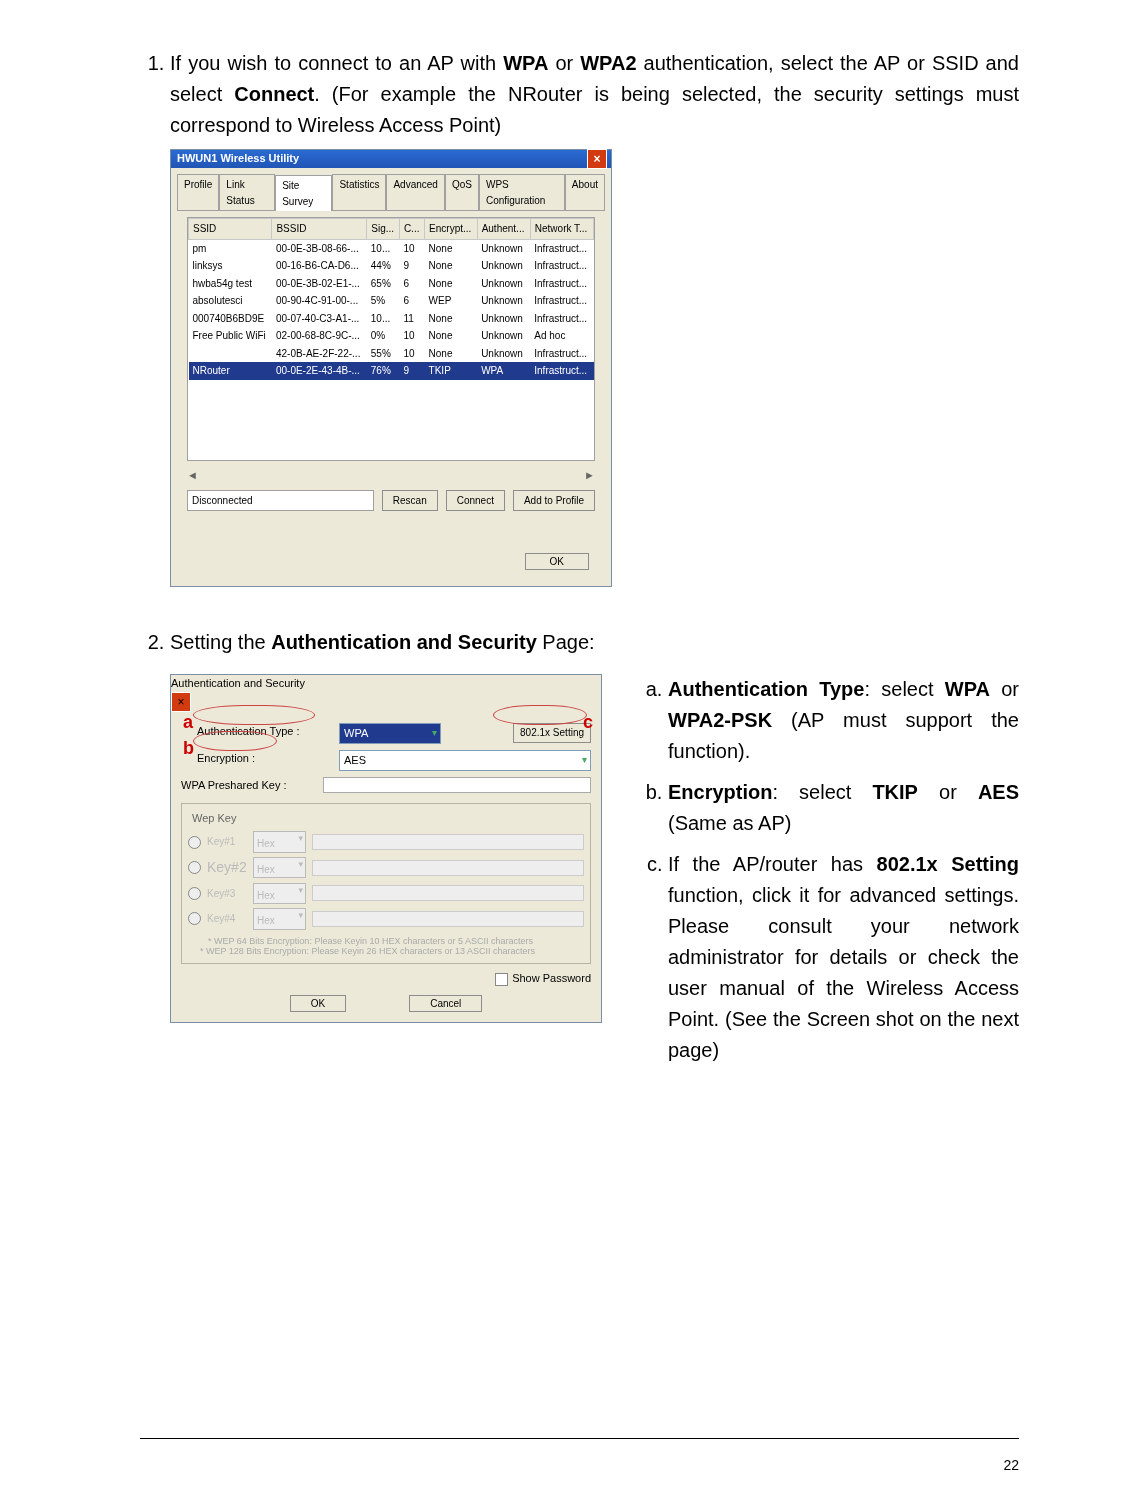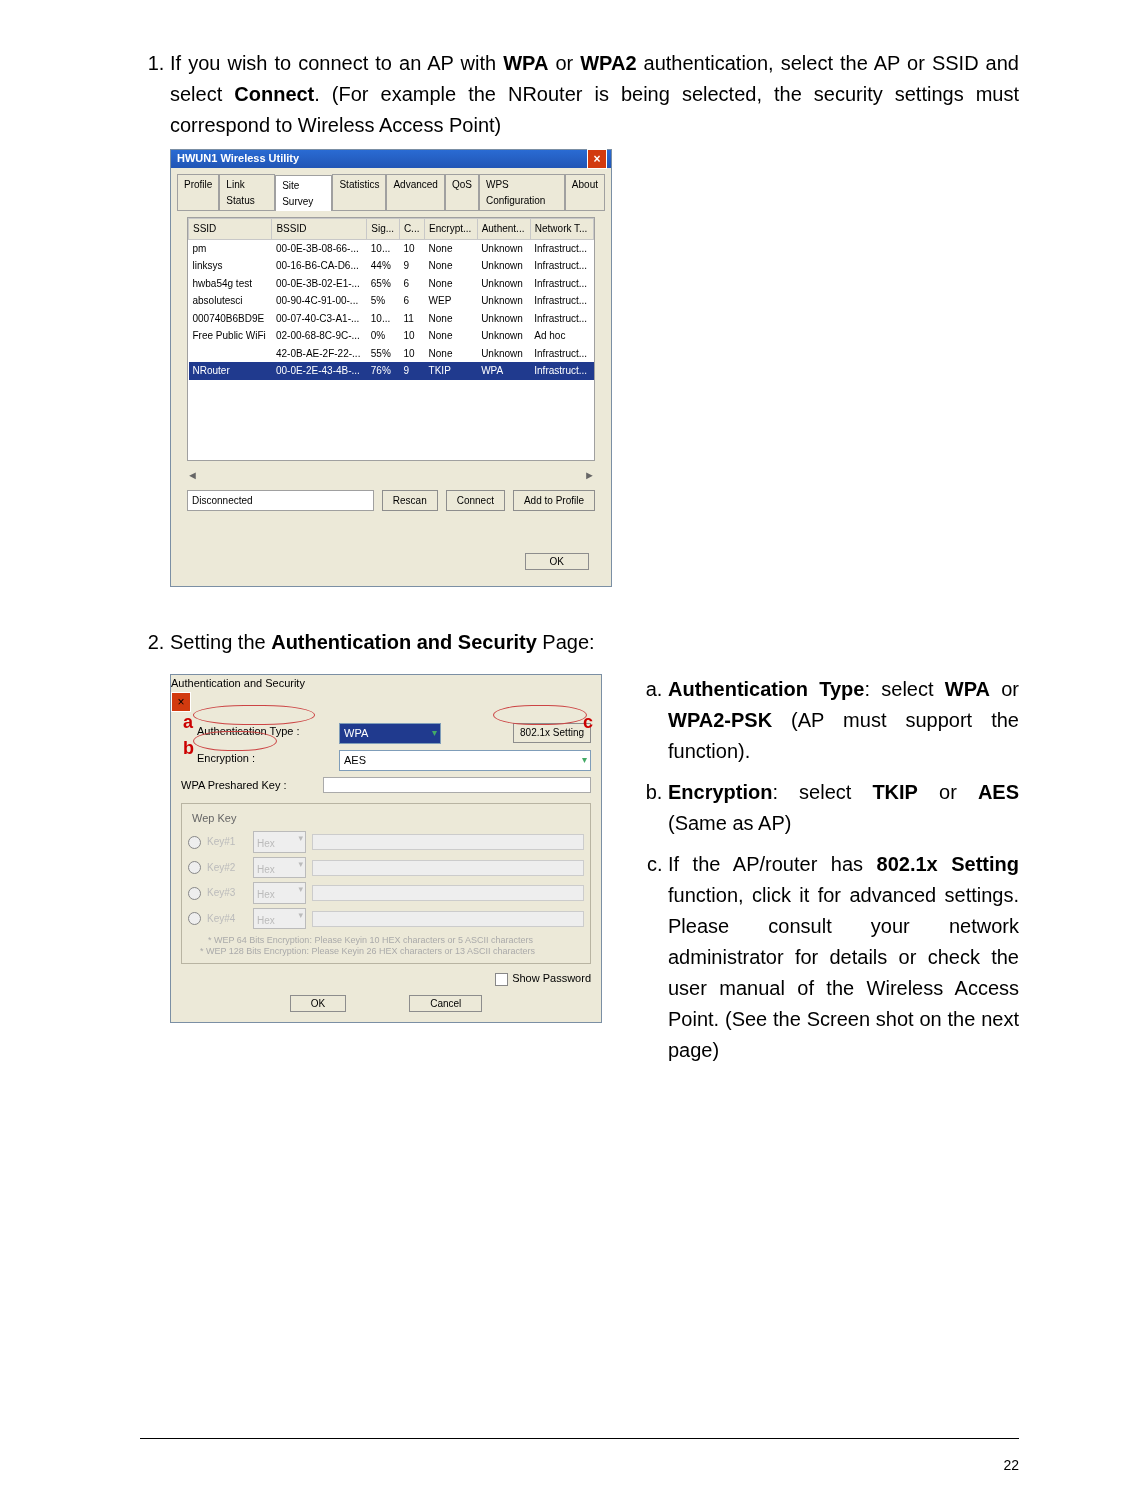--- a/index.html
+++ b/index.html
@@ -364,21 +364,21 @@
                 <span class="gtitle">Wep Key</span>
                 <div id="wep-rows">
                     <div class="wep-row">
                       <span class="radio"></span>
                       <span class="dim" style="width:40px;font-size:10px;">Key#1</span>
                       <span class="smalldrop">Hex</span>
                       <span class="txtbox dim"></span>
                     </div>
                     <div class="wep-row">
                       <span class="radio"></span>
-                      <span class="dim" style="width:40px;font-size:10px;">Key#2</span>
+                      <span class="dim" style="width:40px;font-size:14px;">Key#2</span>
                       <span class="smalldrop">Hex</span>
                       <span class="txtbox dim"></span>
                     </div>
                     <div class="wep-row">
                       <span class="radio"></span>
                       <span class="dim" style="width:40px;font-size:10px;">Key#3</span>
                       <span class="smalldrop">Hex</span>
                       <span class="txtbox dim"></span>
                     </div>
                     <div class="wep-row">

